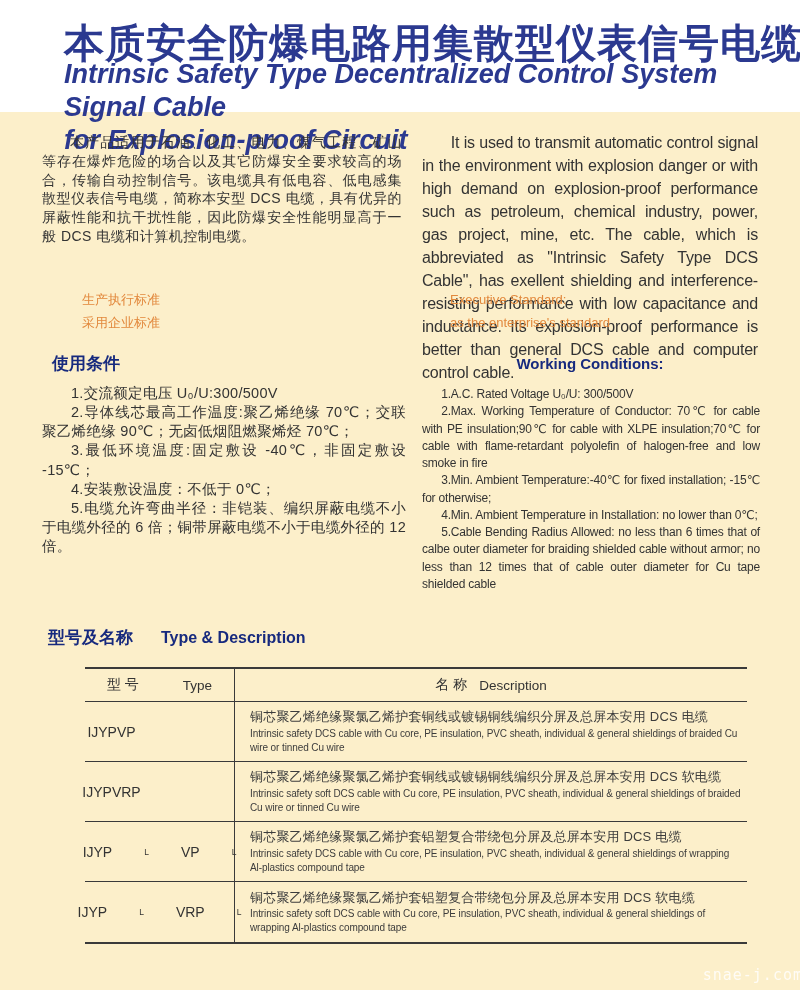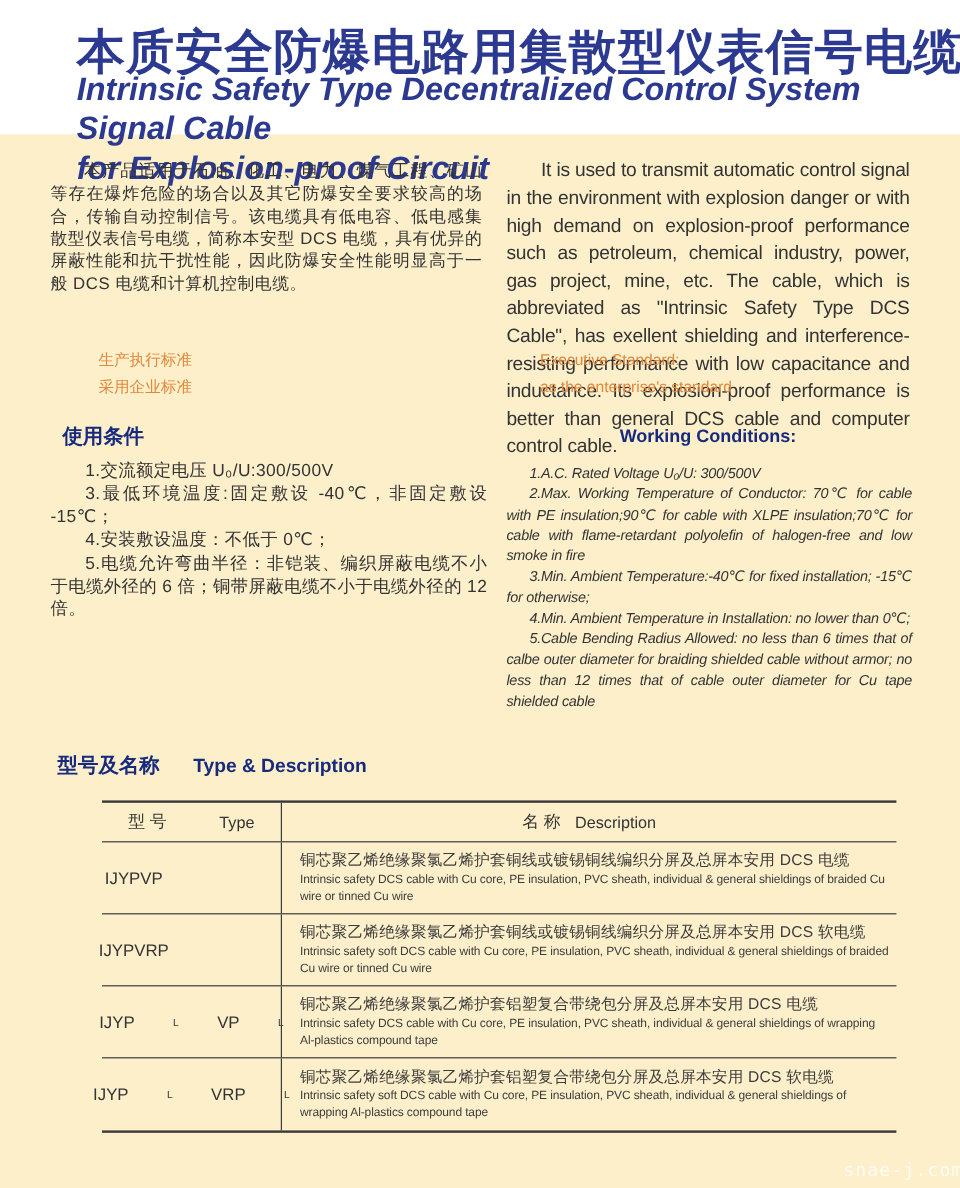--- a/index.html
+++ b/index.html
@@ -29,21 +29,21 @@
   .cond-head-zh { position:absolute; left:52px; top:352px; font-size:17px; font-weight:bold; color:#172a7e; }
   .cond-head-en { position:absolute; left:422px; top:355px; width:336px; text-align:center;
                   font-size:15px; font-weight:bold; color:#172a7e; }
 
   
   .cond-list-zh { position:absolute; left:42px; top:384px; width:364px; font-size:14.5px;
                   line-height:1.32; color:#333; text-align:justify; letter-spacing:0.3px; }
   .cond-list-zh p { text-indent:2em; }
   .cond-list-en { position:absolute; left:422px; top:386px; width:338px; font-size:12px;
                   line-height:1.44; color:#333; text-align:justify; letter-spacing:-0.2px; }
-  .cond-list-en p { text-indent:1.6em;font-style:italic; }
+  .cond-list-en p { text-indent:1.6em; }
 
   
   .type-head { position:absolute; left:48px; top:626px; color:#172a7e; font-weight:bold; }
   .type-head .zh { font-size:17px; margin-right:28px; }
   .type-head .en { font-size:16px; }
 
   .ttable { position:absolute; left:85px; top:667px; width:662px;
             border-top:2px solid #3a3a3a; border-bottom:2px solid #3a3a3a; }
   .trow { display:flex; border-bottom:1.5px solid #3a3a3a; }
   .trow:last-child { border-bottom:none; }
@@ -85,20 +85,21 @@
   <div class="standards en">
     <div>Executive Standard:</div>
     <div>as the enterprise's standard</div>
   </div>
 
   <div class="cond-head-zh">使用条件</div>
   <div class="cond-head-en">Working Conditions:</div>
 
   <div class="cond-list-zh">
     <p>1.交流额定电压 U₀/U:300/500V</p>
+    <p>2.导体线芯最高工作温度:聚乙烯绝缘 70℃；交联聚乙烯绝缘 90℃；无卤低烟阻燃聚烯烃 70℃；</p>
     <p>3.最低环境温度:固定敷设 -40℃，非固定敷设 -15℃；</p>
     <p>4.安装敷设温度：不低于 0℃；</p>
     <p>5.电缆允许弯曲半径：非铠装、编织屏蔽电缆不小于电缆外径的 6 倍；铜带屏蔽电缆不小于电缆外径的 12 倍。</p>
   </div>
   <div class="cond-list-en">
     <p>1.A.C. Rated Voltage U₀/U: 300/500V</p>
     <p>2.Max. Working Temperature of Conductor: 70℃ for cable with PE insulation;90℃ for cable with XLPE insulation;70℃ for cable with flame-retardant polyolefin of halogen-free and low smoke in fire</p>
     <p>3.Min. Ambient Temperature:-40℃ for fixed installation; -15℃ for otherwise;</p>
     <p>4.Min. Ambient Temperature in Installation: no lower than 0℃;</p>
     <p>5.Cable Bending Radius Allowed: no less than 6 times that of calbe outer diameter for braiding shielded cable without armor; no less than 12 times that of cable outer diameter for Cu tape shielded cable</p>

